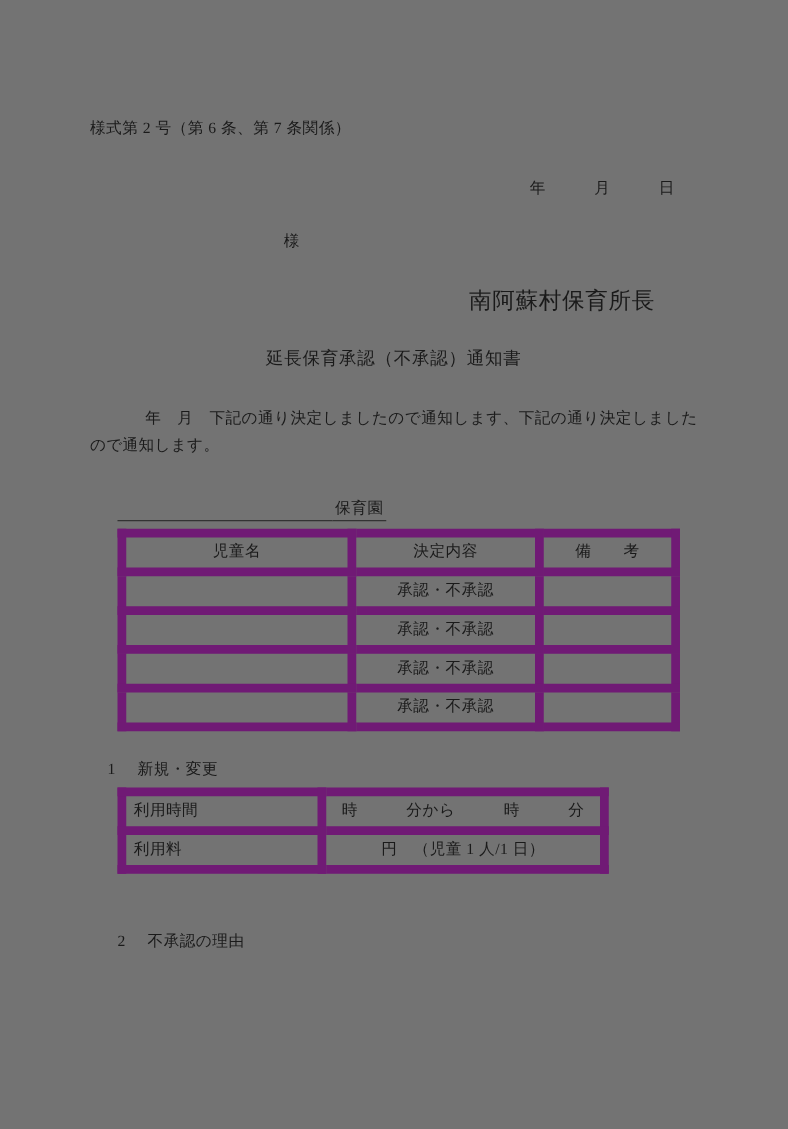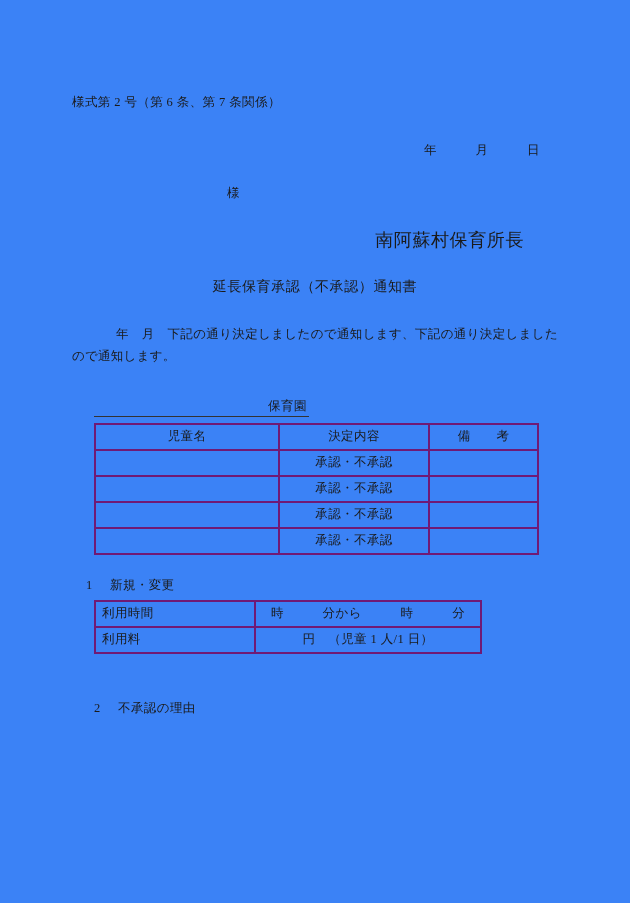--- a/index.html
+++ b/index.html
@@ -8,21 +8,21 @@
     background: #ffffff;
   }
   body {
     font-family: "Liberation Serif", "DejaVu Serif", serif;
     color: #1a1a1a;
   }
   .page {
     position: relative;
     width: 630px;
     height: 903px;
-    background: #3b82f6;
+    background: #737373;
     overflow: hidden;
   }
   .doc {
     position: absolute;
     left: 72px;
     top: 92px;
     width: 486px;
   }
 
   
@@ -101,21 +101,21 @@
     vertical-align: bottom;
   }
 
   
   table {
     border-collapse: collapse;
     font-size: 12.5px;
     table-layout: fixed;
   }
   table td, table th {
-    border: 2px solid #701a75;
+    border: 7px solid #701a75;
     height: 22px;
     padding: 1px 4px;
     font-weight: normal;
     letter-spacing: 0.4px;
     margin-left: 32px;
   }
   .children-table {
     margin: 6px 0 0 22px;
     width: 443px;
   }

